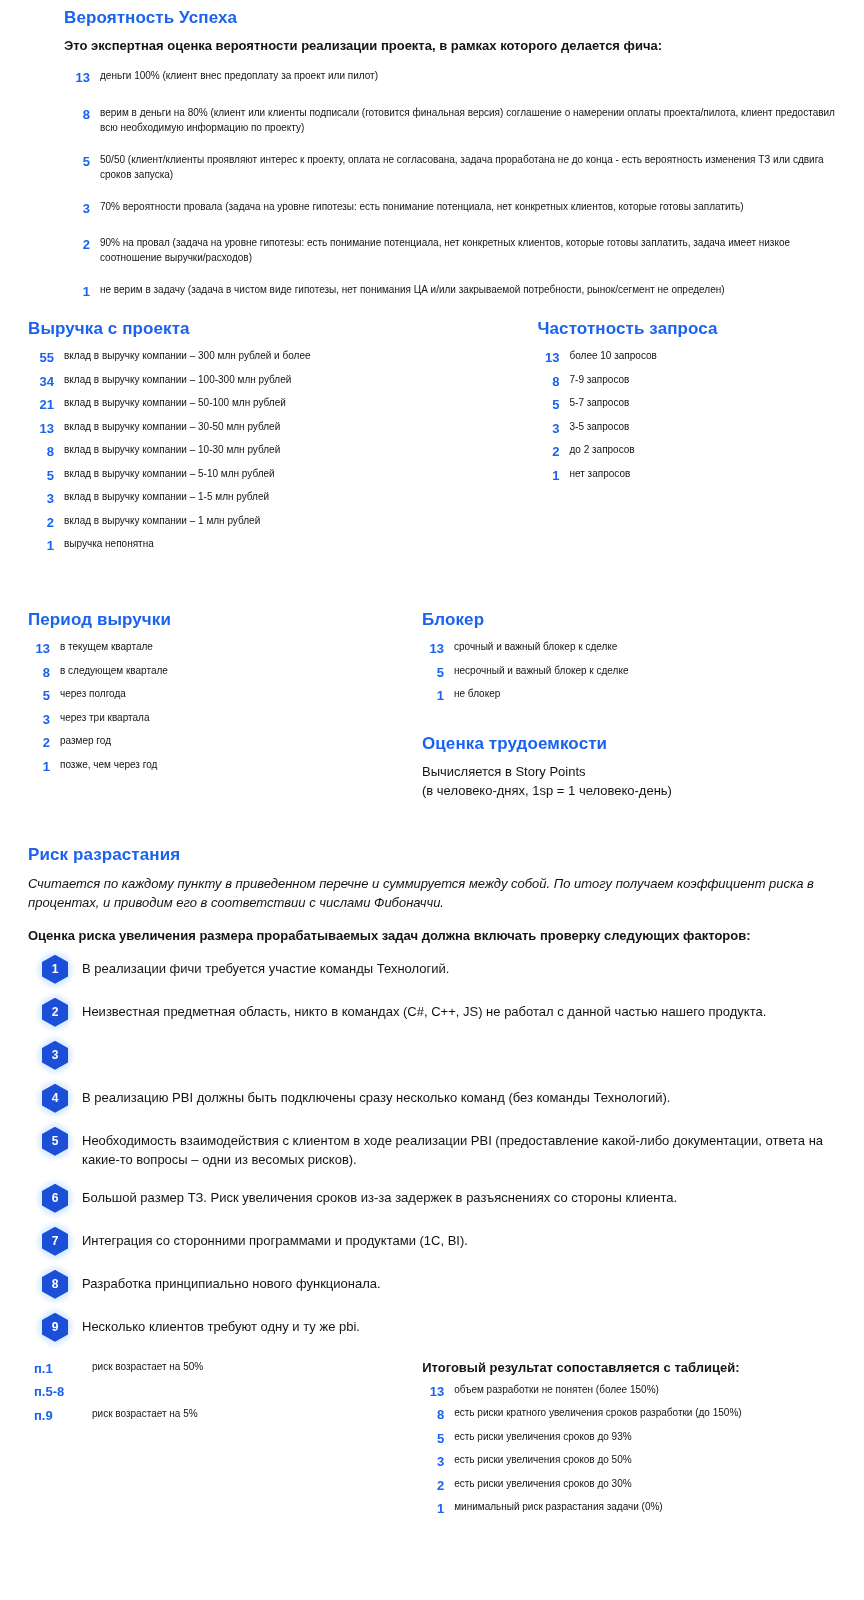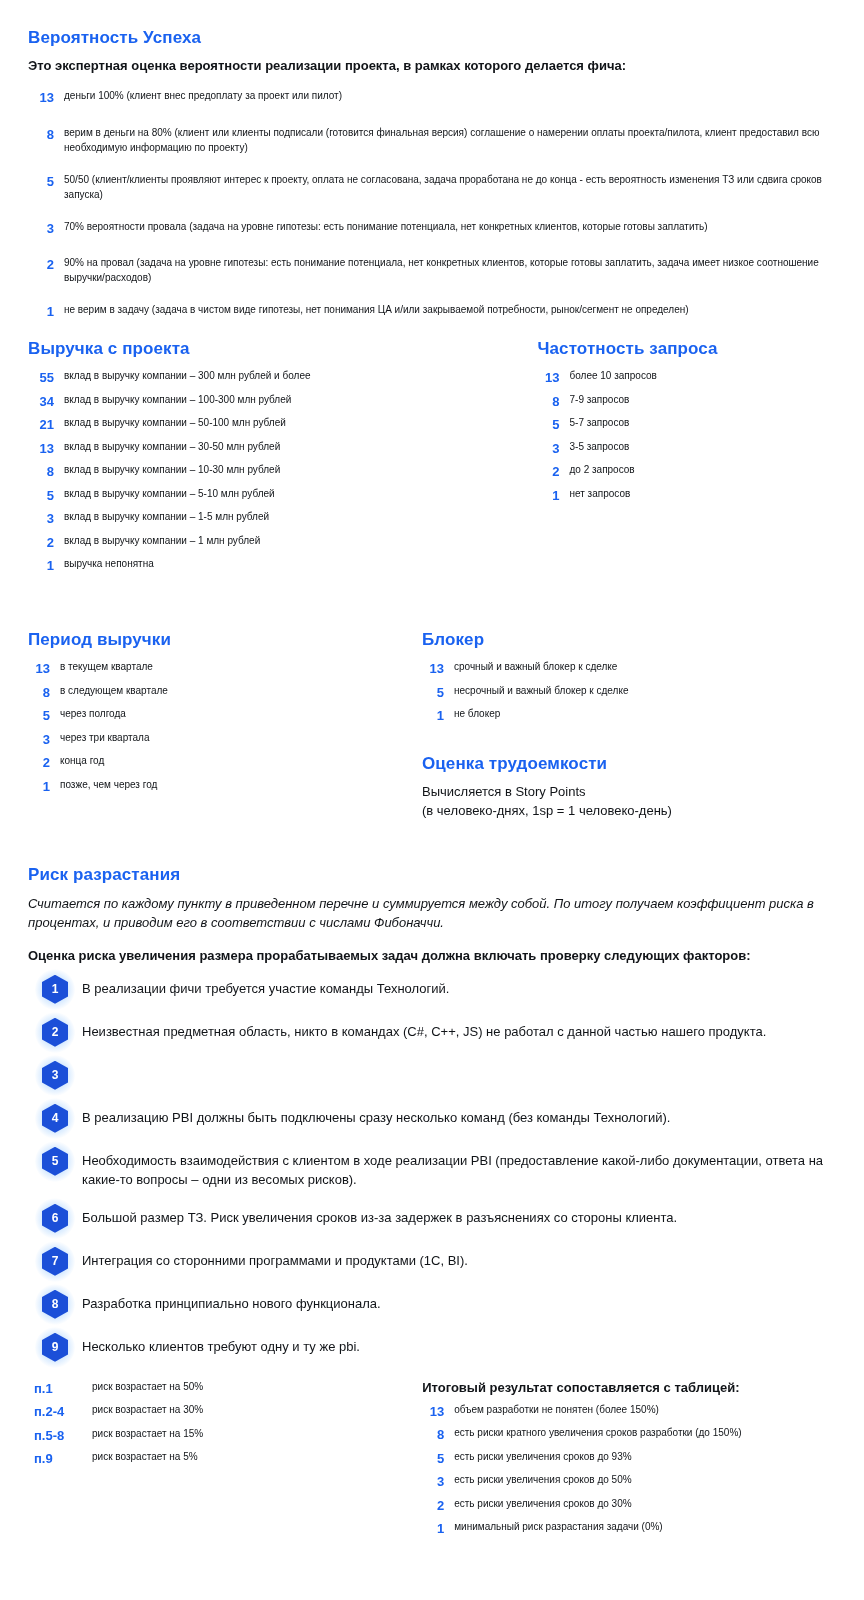--- a/index.html
+++ b/index.html
@@ -174,21 +174,21 @@
     line-height: 1.45;
     color: #111418;
     margin: 0;
   }
 </style>
 </head>
 <body>
 
 <div class="page">
 
-  <section class="block" style="padding-top:28px;">
+  <section class="block" style="padding-top:8px;margin-left:36px;">
     <h2 class="sec-head">Вероятность Успеха</h2>
     <p class="lead">Это экспертная оценка вероятности реализации проекта, в рамках которого делается фича:</p>
     <ul class="scored spaced w26" id="list-success">
         <li>
           <span class="num">13</span>
           <span class="txt">деньги 100% (клиент внес предоплату за проект или пилот)</span>
         </li>
         <li>
           <span class="num">8</span>
           <span class="txt">верим в деньги на 80% (клиент или клиенты подписали (готовится финальная версия) соглашение о намерении оплаты проекта/пилота, клиент предоставил всю необходимую информацию по проекту)</span>
@@ -300,21 +300,21 @@
           <li>
             <span class="num">5</span>
             <span class="txt">через полгода</span>
           </li>
           <li>
             <span class="num">3</span>
             <span class="txt">через три квартала</span>
           </li>
           <li>
             <span class="num">2</span>
-            <span class="txt">конца год</span>
+            <span class="txt">размер год</span>
           </li>
           <li>
             <span class="num">1</span>
             <span class="txt">позже, чем через год</span>
           </li>
         </ul>
     </section>
     <section class="block" style="width:400px;">
       <h2 class="sec-head">Блокер</h2>
       <ul class="scored w22" id="list-blocker">
@@ -404,26 +404,21 @@
   </section>
 
   <div class="btm" style="margin-top:14px;">
     <div class="btm-col" style="width:394px; padding-left:6px;">
       <ul class="scored w48" id="list-method">
           <li>
             <span class="num">п.1</span>
             <span class="txt">риск возрастает на 50%</span>
           </li>
           <li>
-            <span class="num">п.2-4</span>
-            <span class="txt">риск возрастает на 30%</span>
-          </li>
-          <li>
             <span class="num">п.5-8</span>
-            <span class="txt">риск возрастает на 15%</span>
           </li>
           <li>
             <span class="num">п.9</span>
             <span class="txt">риск возрастает на 5%</span>
           </li>
         </ul>
     </div>
     <div class="btm-col" style="width:420px;">
       <p class="btm-title">Итоговый результат сопоставляется с таблицей:</p>
       <ul class="scored w22" id="list-result">

